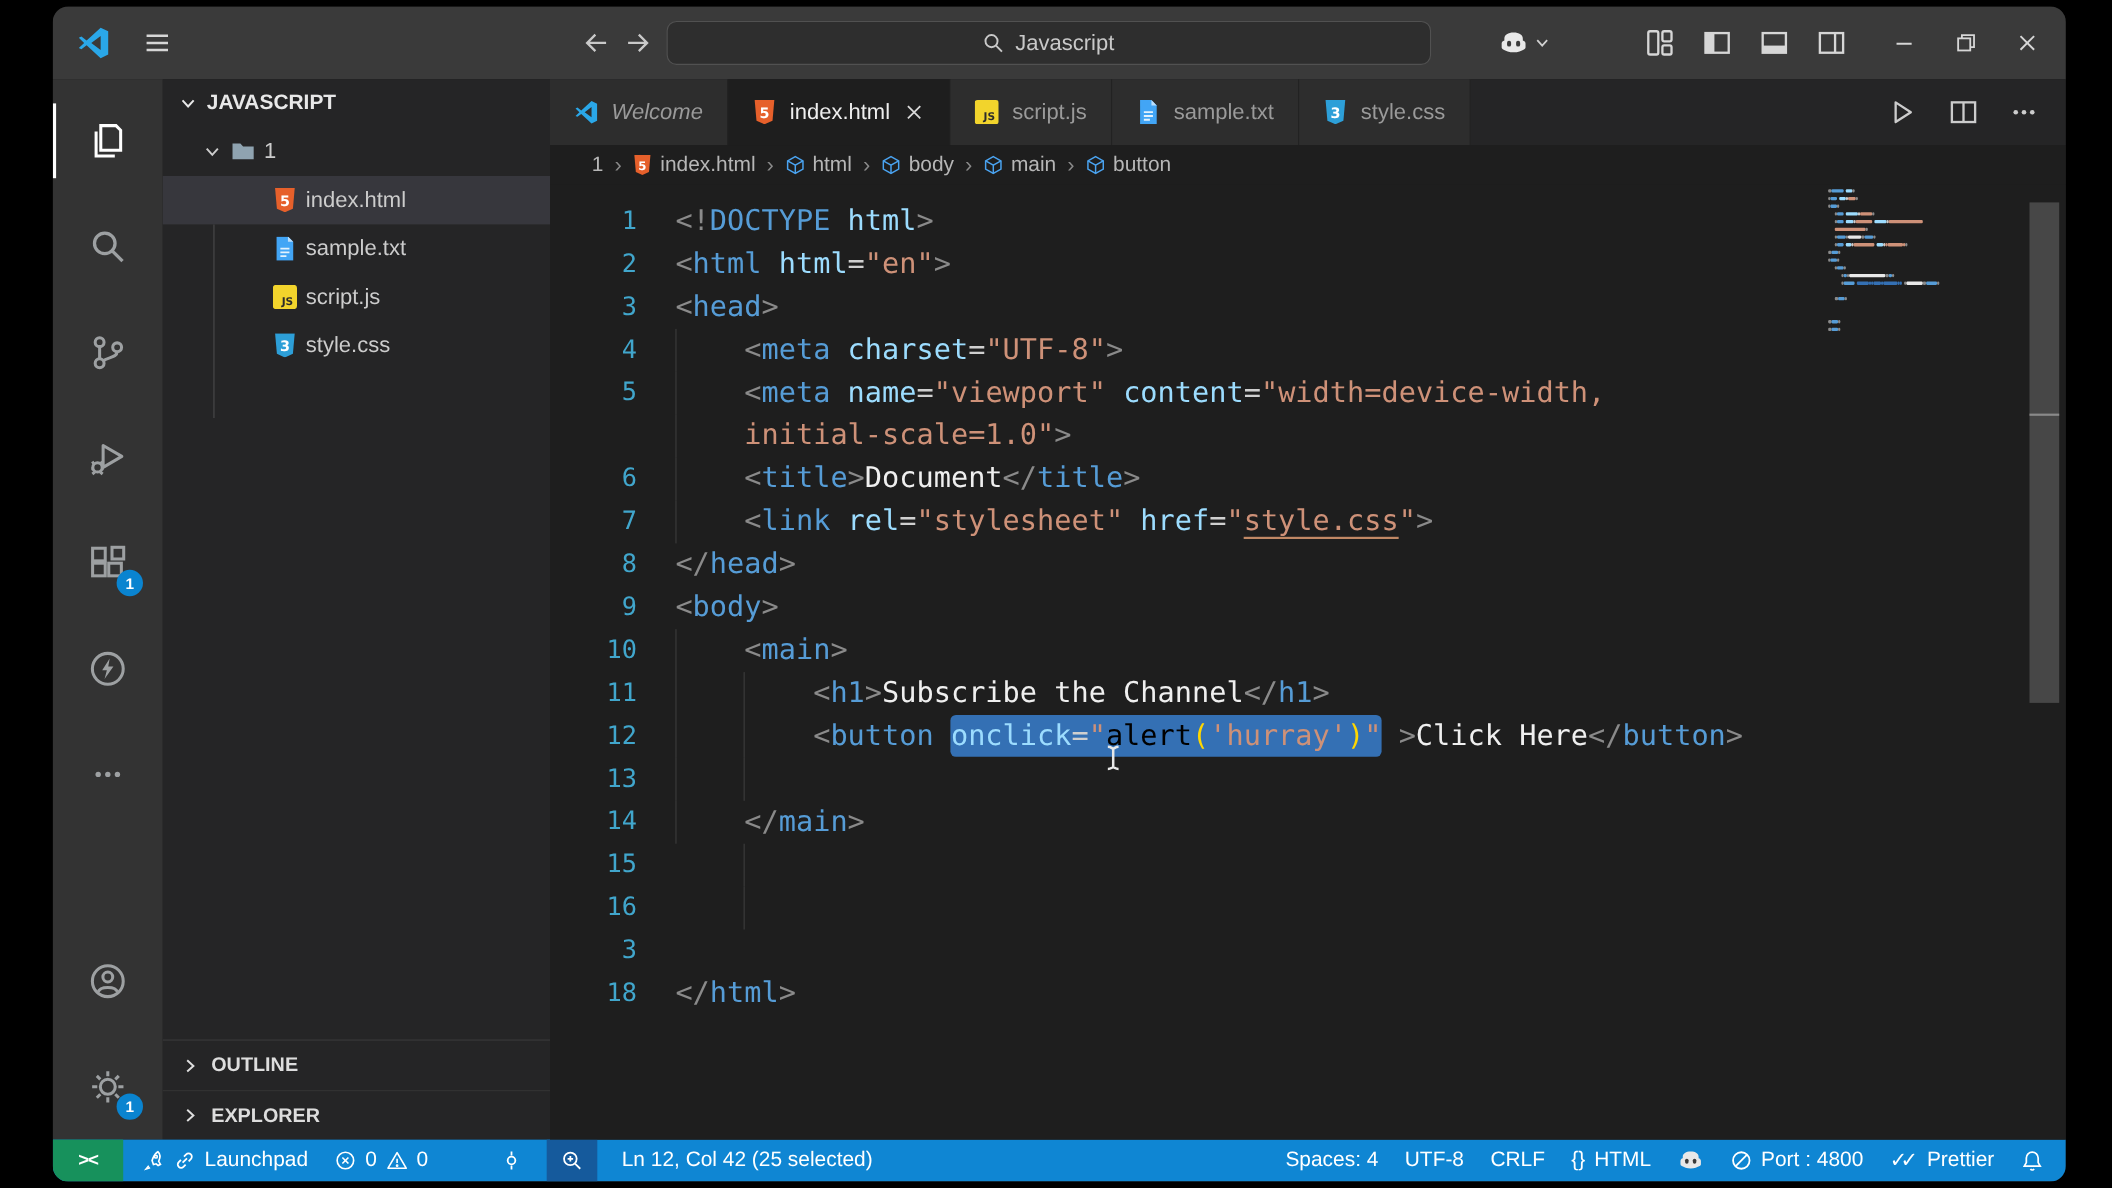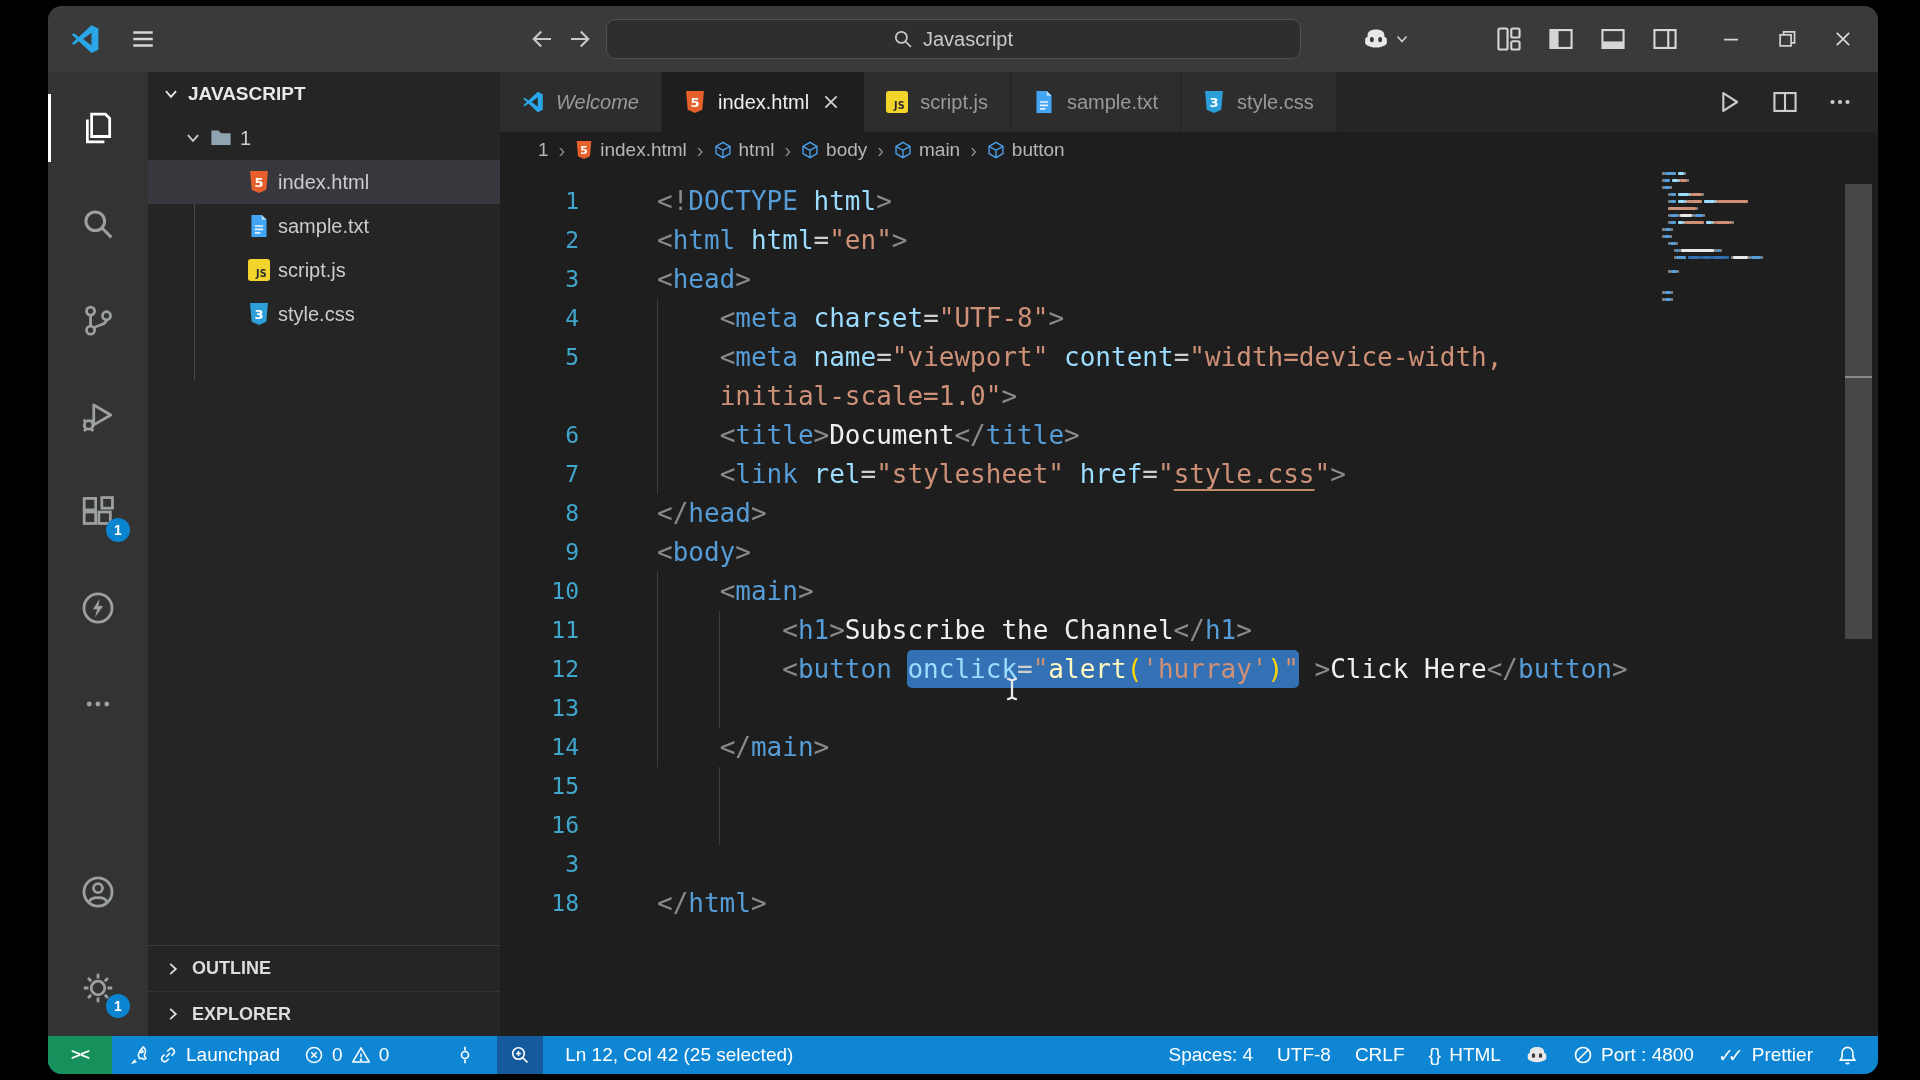--- a/index.html
+++ b/index.html
@@ -66,24 +66,24 @@
                 color:#a3a3a3; font-size:19px; background:#1e1e1e; flex:none; }
   .bc-item { display:flex; align-items:center; gap:7px; color:#b6b6b6; cursor:pointer; }
   .bc-sep { color:#8a8a8a; font-size:20px; }
 
   
   .codearea { flex:1; position:relative; background:#1e1e1e; overflow:hidden;
               font-family:"DejaVu Sans Mono", monospace; font-size:26px; }
   #code-lines { padding-top:14px; }
   .cl { display:flex; height:39px; line-height:39px; white-space:pre; }
   .cl .ln { width:79px; flex:none; text-align:right; color:#41a6cc; font-size:23px; }
-  .cl .ct { flex:1; margin-left:78px; position:relative; }
+  .cl .ct { flex:1; margin-left:35px; position:relative; }
   .iguide { position:absolute; top:0; bottom:0; width:1px; background:#3d3d3d; }
   .tk-p{color:#8a8a8a}.tk-tag{color:#569cd6}.tk-attr{color:#9cdcfe}.tk-str{color:#ce9178}
-  .tk-op{color:#cfcfcf}.tk-txt{color:#efefef}.tk-fn{color:#fef9c3}.tk-par{color:#ffd700}
+  .tk-op{color:#cfcfcf}.tk-txt{color:#efefef}.tk-fn{color:#000000}.tk-par{color:#ffd700}
   .tk-pl{color:#d4d4d4}
   .tk-lnk{color:#ce9178;text-decoration:underline;text-underline-offset:6px;text-decoration-color:#c08865}
   .selwrap { background:#3470b4; border-radius:5px; padding:4px 0; }
 
   .minimap { position:absolute; top:4px; right:84px; width:132px; }
   .mm-row { display:flex; height:3px; margin-bottom:4px; }
   .mm-seg { height:3px; border-radius:1px; }
   .vscroll { position:absolute; right:6px; top:16px; width:27px; height:455px;
              background:rgba(121,121,121,0.45); }
   .vscroll .mark { position:absolute; left:0; right:0; top:192px; height:2px; background:#8a8a8a; }

